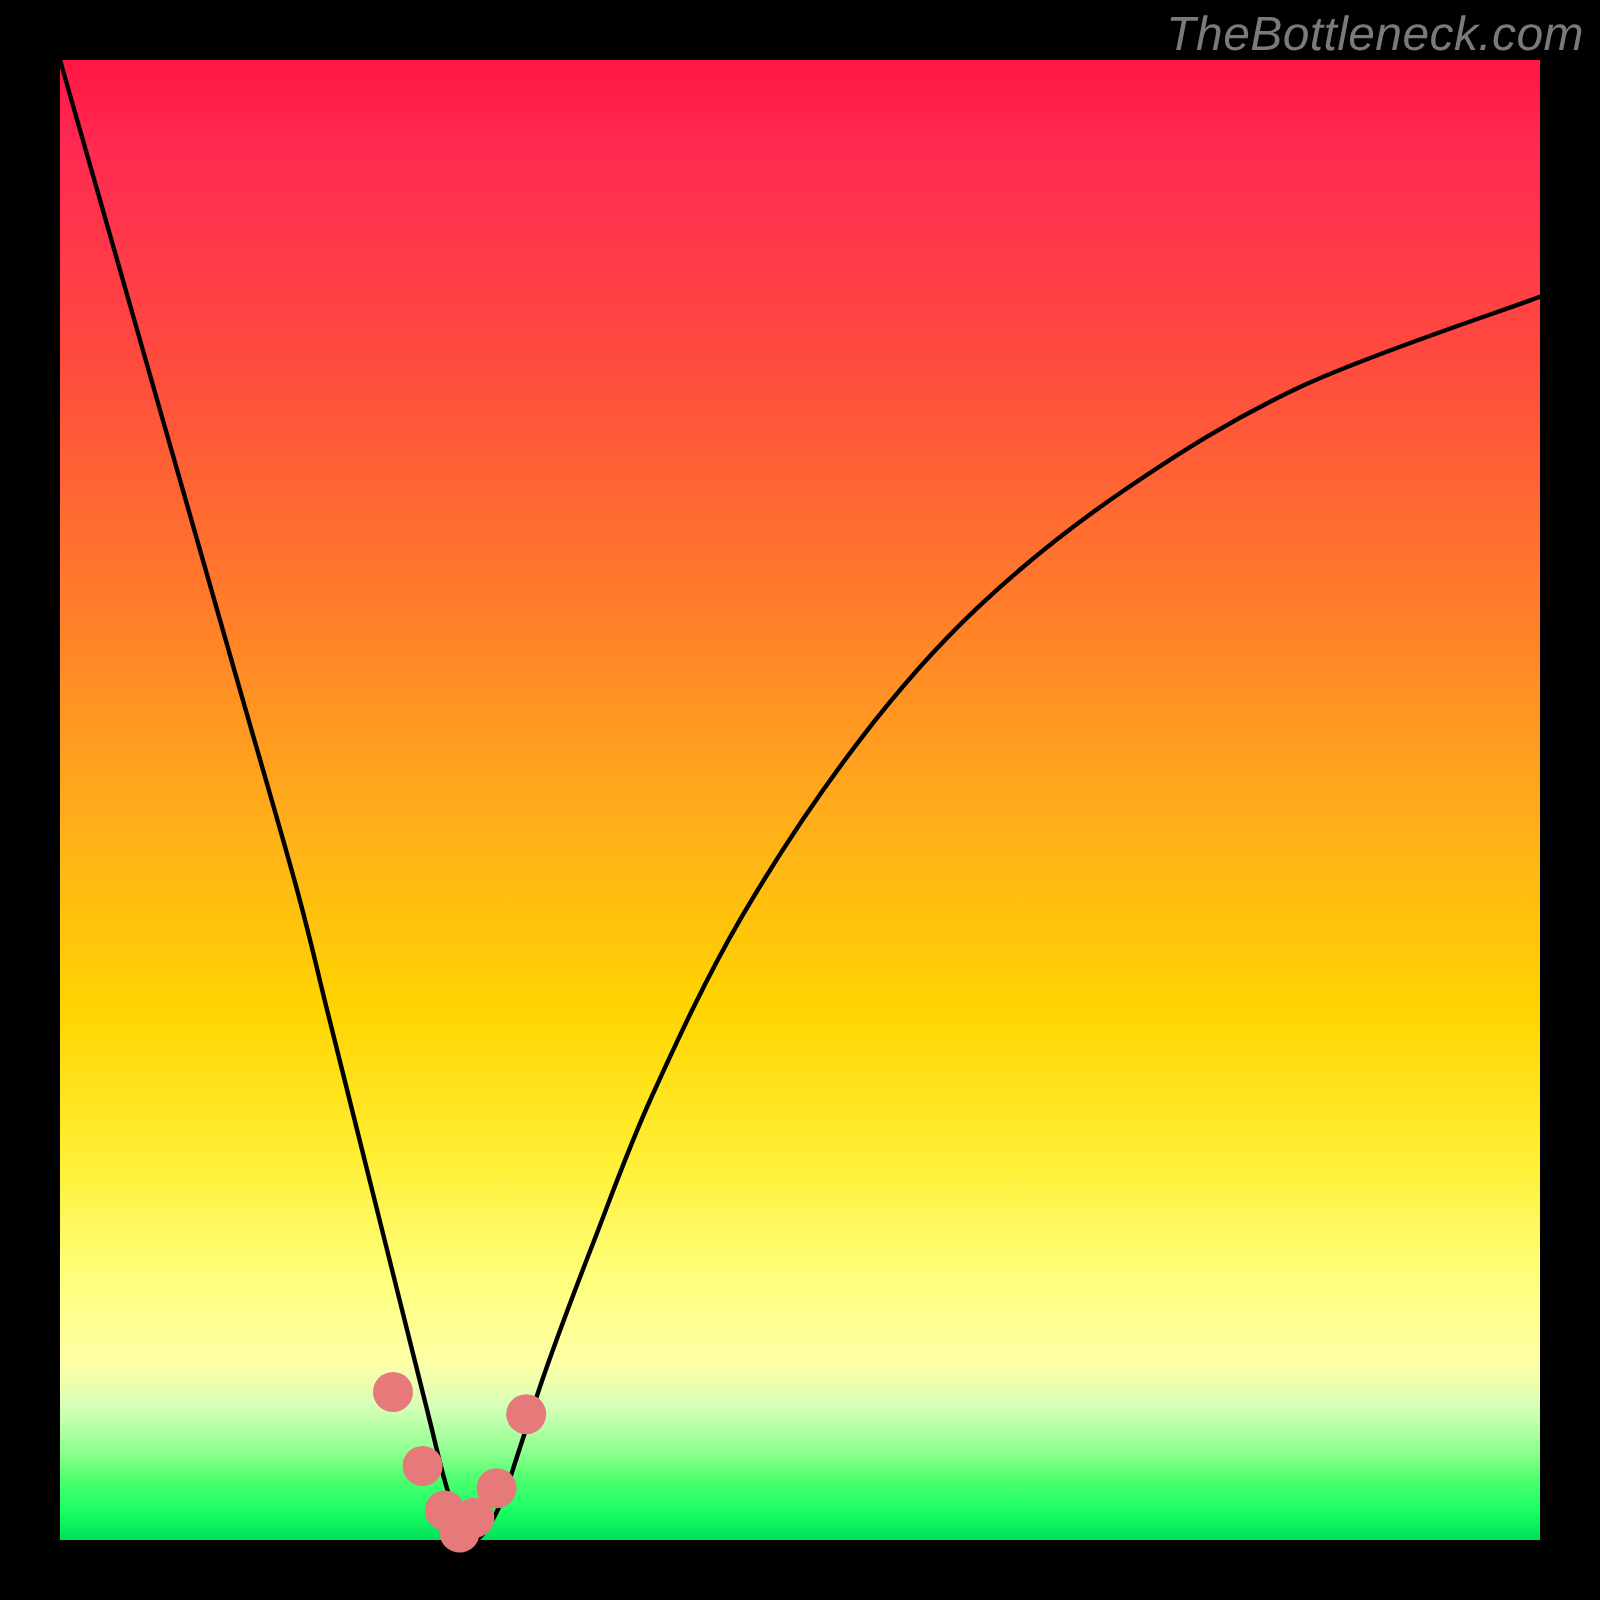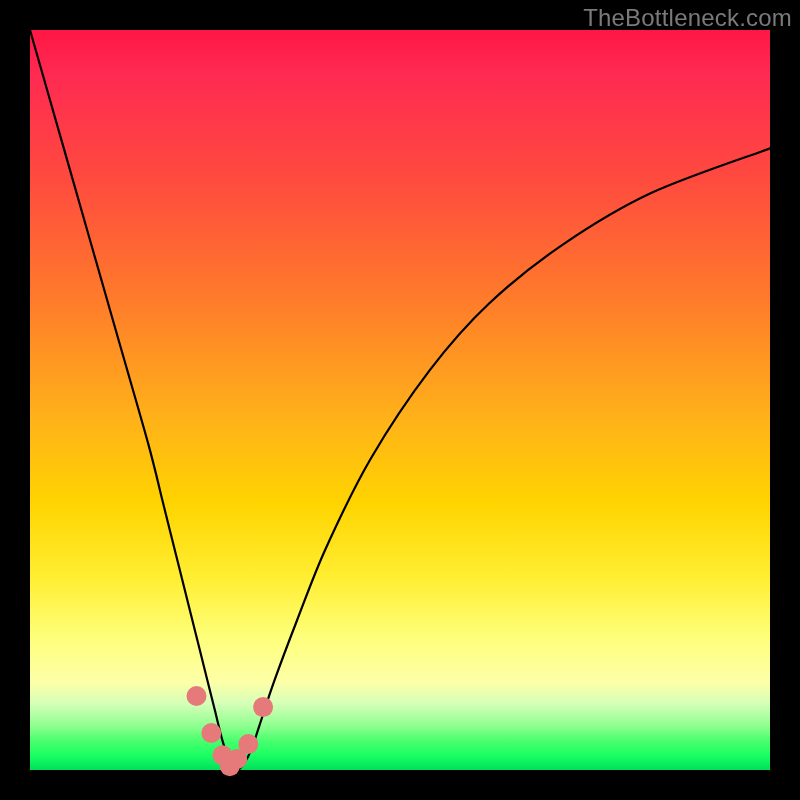--- a/index.html
+++ b/index.html
@@ -9,20 +9,21 @@
     height: 800px;
     background: #000;
     overflow: hidden;
     font-family: Arial, Helvetica, sans-serif;
   }
   .frame {
     position: absolute;
     top: 0; left: 0;
     width: 800px; height: 800px;
     background: #000;
+    font-style: italic;
   }
   .plot {
     position: absolute;
     top: 30px;
     left: 30px;
     width: 740px;
     height: 740px;
     
     background: linear-gradient(
       to bottom,

